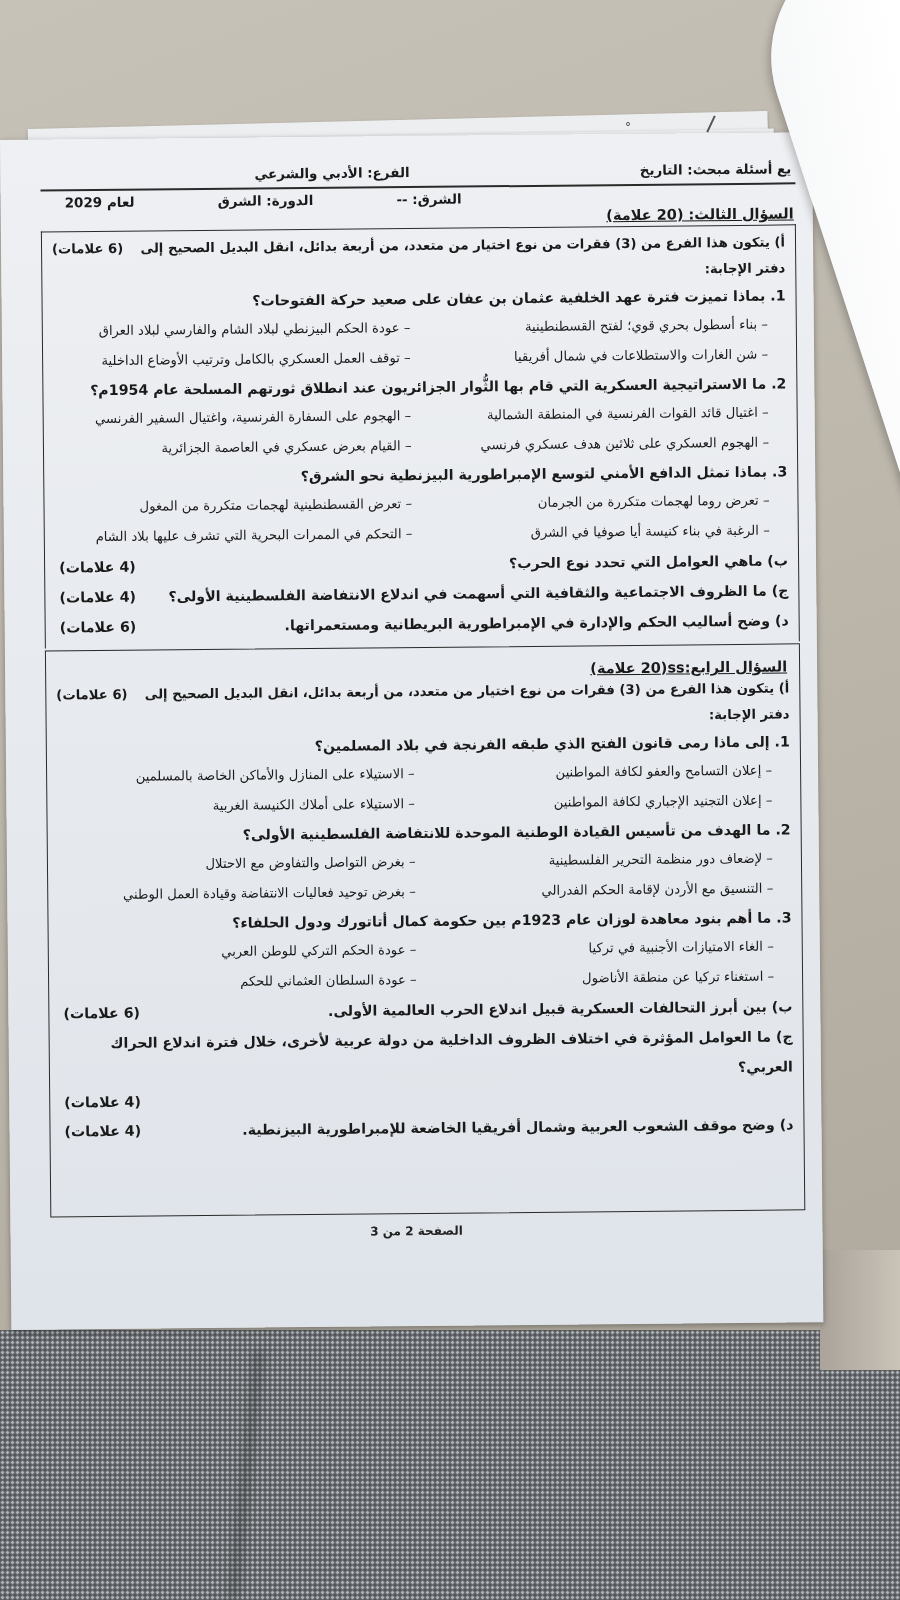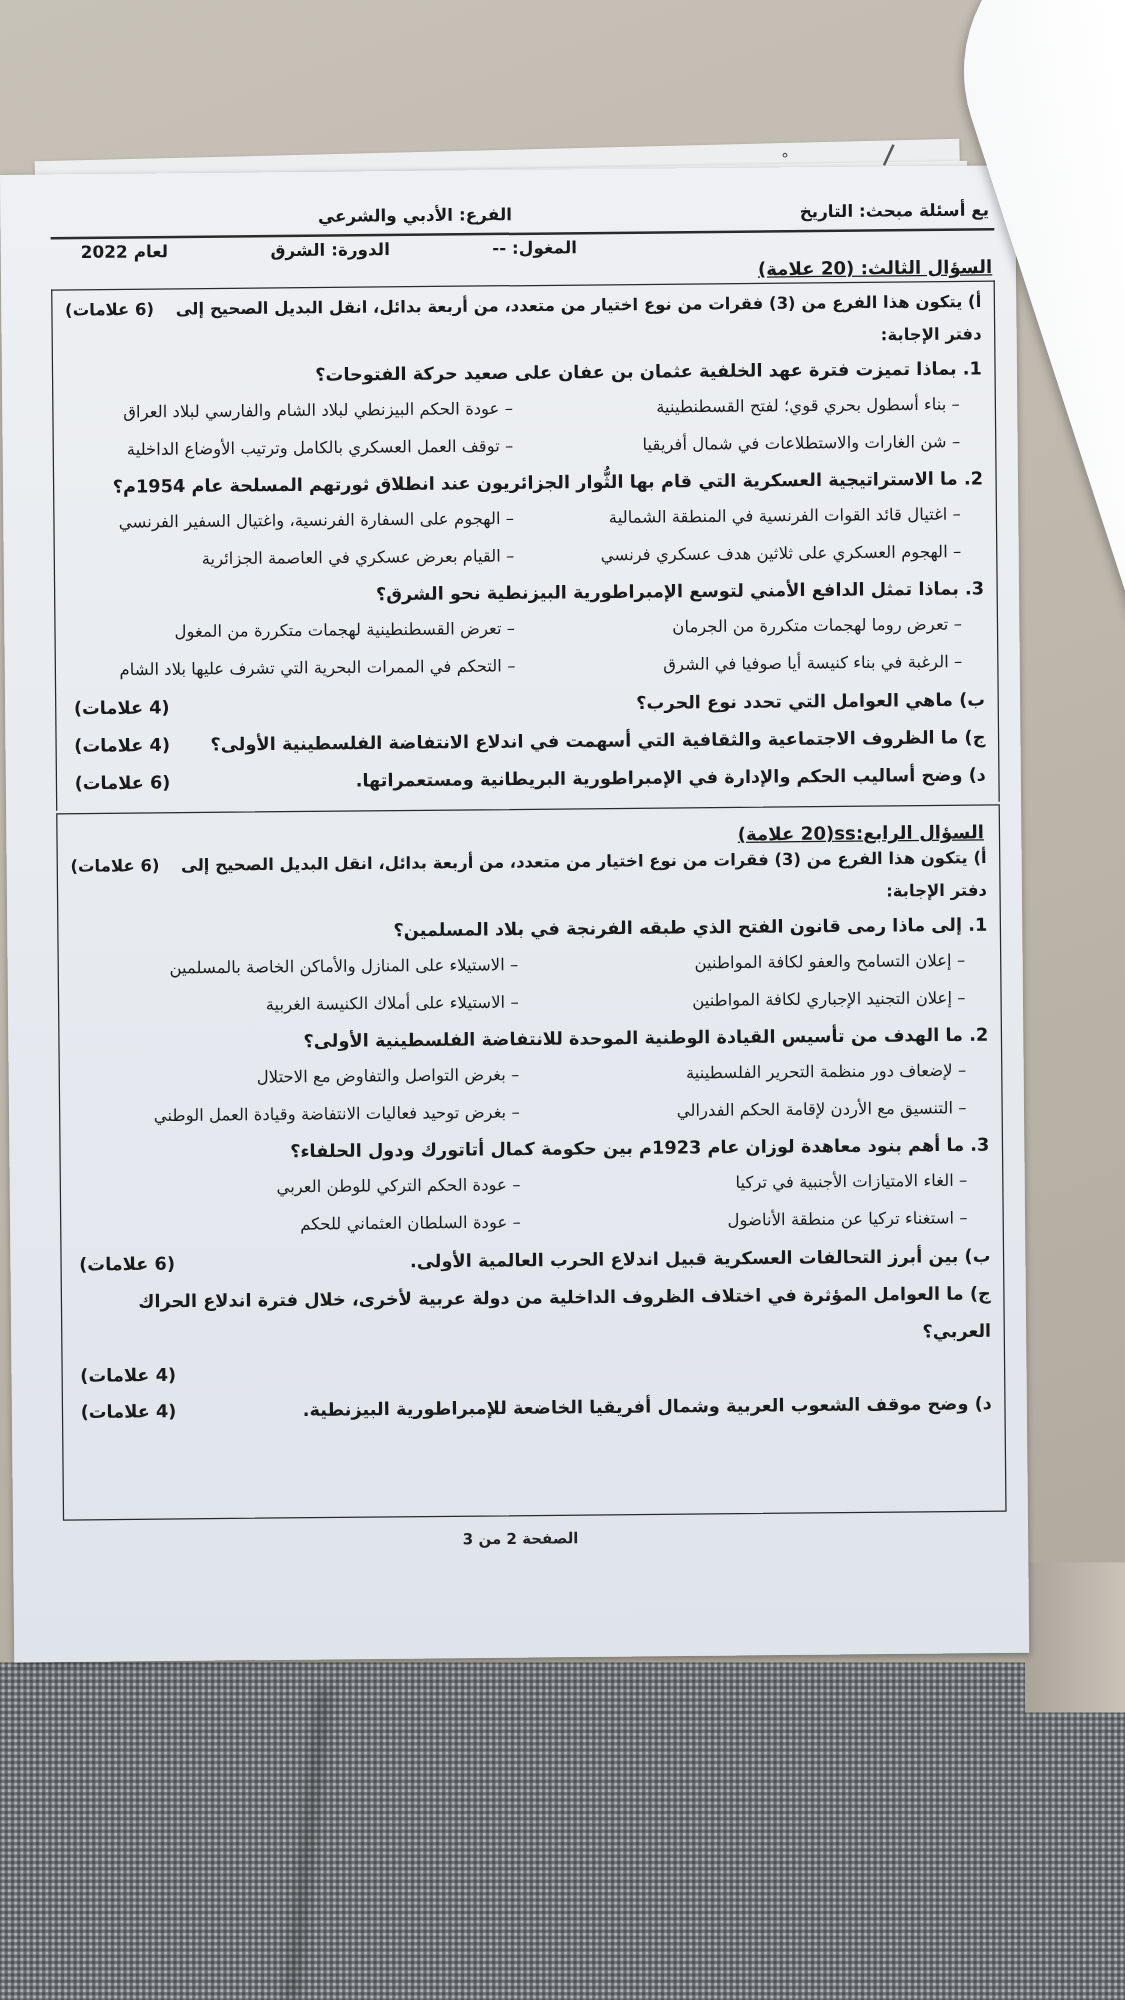--- a/index.html
+++ b/index.html
@@ -102,23 +102,23 @@
 <div class="shadow-right"></div>
 
 <div class="page">
   <div class="page-inner">
 
     <div class="header-line row1">
       <span class="hdr-item">يع أسئلة مبحث: التاريخ</span>
       <span class="hdr-item" style="margin-left:210px">الفرع: الأدبي والشرعي</span>
     </div>
     <div class="header-line row2">
-      <span class="hdr-item" style="margin-right:330px">المغول: --</span>
+      <span class="hdr-item" style="margin-right:330px">الشرق: --</span>
       <span class="hdr-item">الدورة: الشرق</span>
-      <span class="hdr-item" style="margin-left:20px">لعام 2022</span>
+      <span class="hdr-item" style="margin-left:20px">لعام 2029</span>
     </div>
 
     <div class="section-title">السؤال الثالث: (20 علامة)</div>
 
     <div class="qbox third">
       <div class="intro">
         <span>أ) يتكون هذا الفرع من (3) فقرات من نوع اختيار من متعدد، من أربعة بدائل، انقل البديل الصحيح إلى دفتر الإجابة:</span>
         <span class="marks">(6 علامات)</span>
       </div>
 

